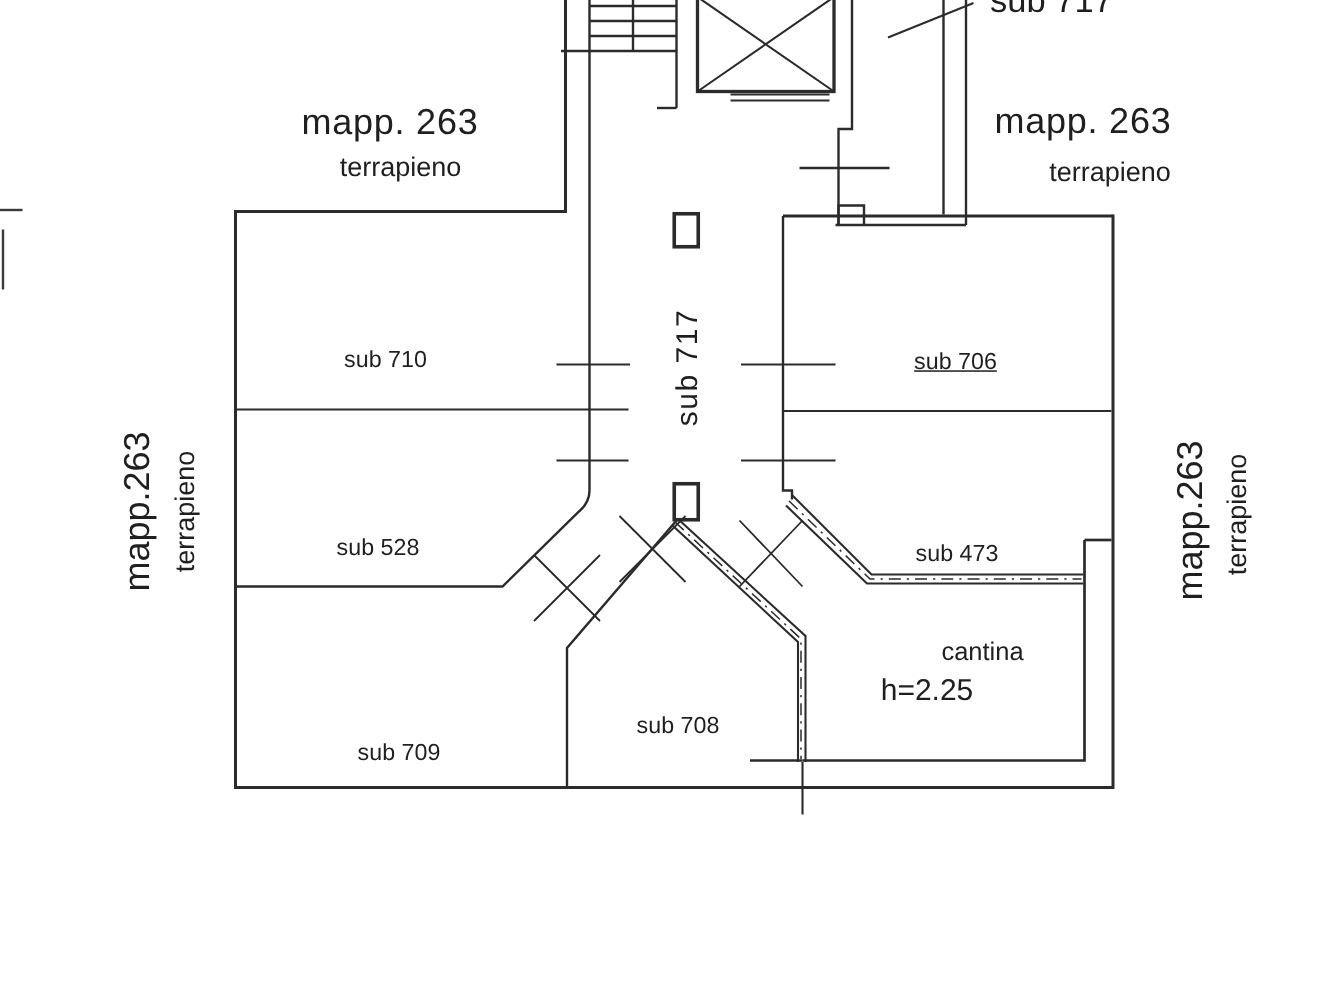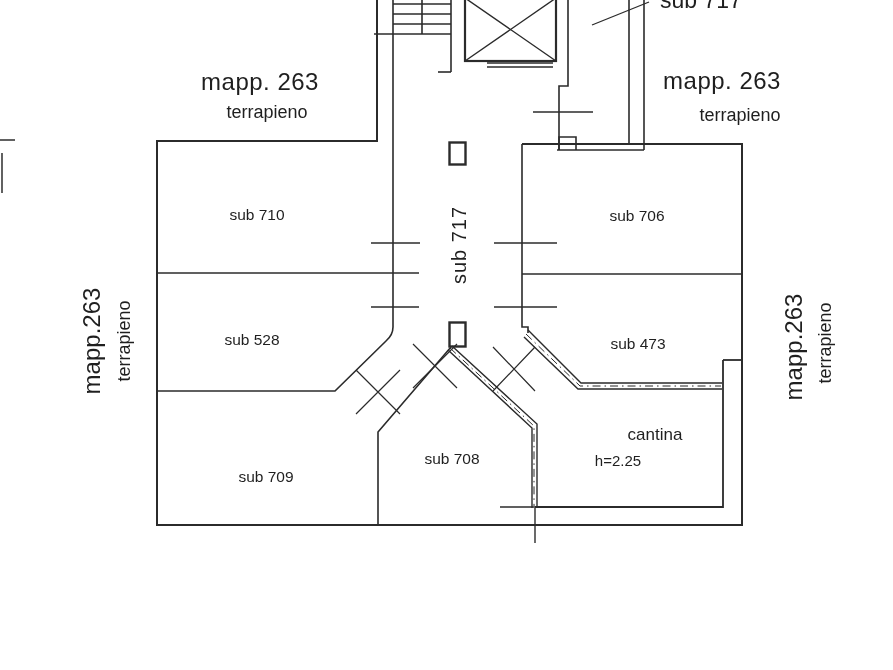--- a/index.html
+++ b/index.html
@@ -11,23 +11,23 @@
   svg{position:absolute;left:0;top:0;}
   .lbl{
     position:absolute;transform:translate(-50%,-50%);
     white-space:nowrap;color:#1f1f1f;text-align:center;line-height:1.05;
   }
   .lbl.rot{transform:translate(-50%,-50%) rotate(-90deg);}
   .mapp{font-size:24px;letter-spacing:0.5px;}
   .terr{font-size:18px;}
   .mapp-side{font-size:24px;}
   .terr-side{font-size:18px;}
-  .room{font-size:15.5px;}
+  .room{font-size:15.5px;margin-top:26px;}
   .cantina{font-size:17px;}
-  .hlabel{font-size:15px;}
+  .hlabel{font-size:20px;}
   .corridor{font-size:20px;letter-spacing:1px;}
   .stairlabel{font-size:23px;}
 </style>
 </head>
 <body>
 
 <div id="stage">
 
   <svg width="893" height="670" viewBox="0 0 893 670">
 
@@ -126,21 +126,21 @@
 
   <div class="lbl rot mapp-side" style="left:92px;top:341px;">mapp.263</div>
   <div class="lbl rot terr-side" style="left:124px;top:341px;">terrapieno</div>
 
   <div class="lbl rot mapp-side" style="left:794px;top:347px;">mapp.263</div>
   <div class="lbl rot terr-side" style="left:825px;top:343px;">terrapieno</div>
 
   <div class="lbl rot corridor" style="left:459px;top:245px;">sub 717</div>
 
   <div class="lbl room" style="left:257px;top:215px;">sub 710</div>
-  <div class="lbl room" style="left:637px;top:216px;">sub 706</div>
+  <div class="lbl room" style="left:637px;top:216px;text-decoration:underline;">sub 706</div>
   <div class="lbl room" style="left:252px;top:340px;">sub 528</div>
   <div class="lbl room" style="left:638px;top:344px;">sub 473</div>
   <div class="lbl room" style="left:266px;top:477px;">sub 709</div>
   <div class="lbl room" style="left:452px;top:459px;">sub 708</div>
 
   <div class="lbl cantina" style="left:619px;top:435px;margin-left:36px;">cantina</div>
   <div class="lbl hlabel" style="left:618px;top:461px;">h=2.25</div>
 
 </div>
 

